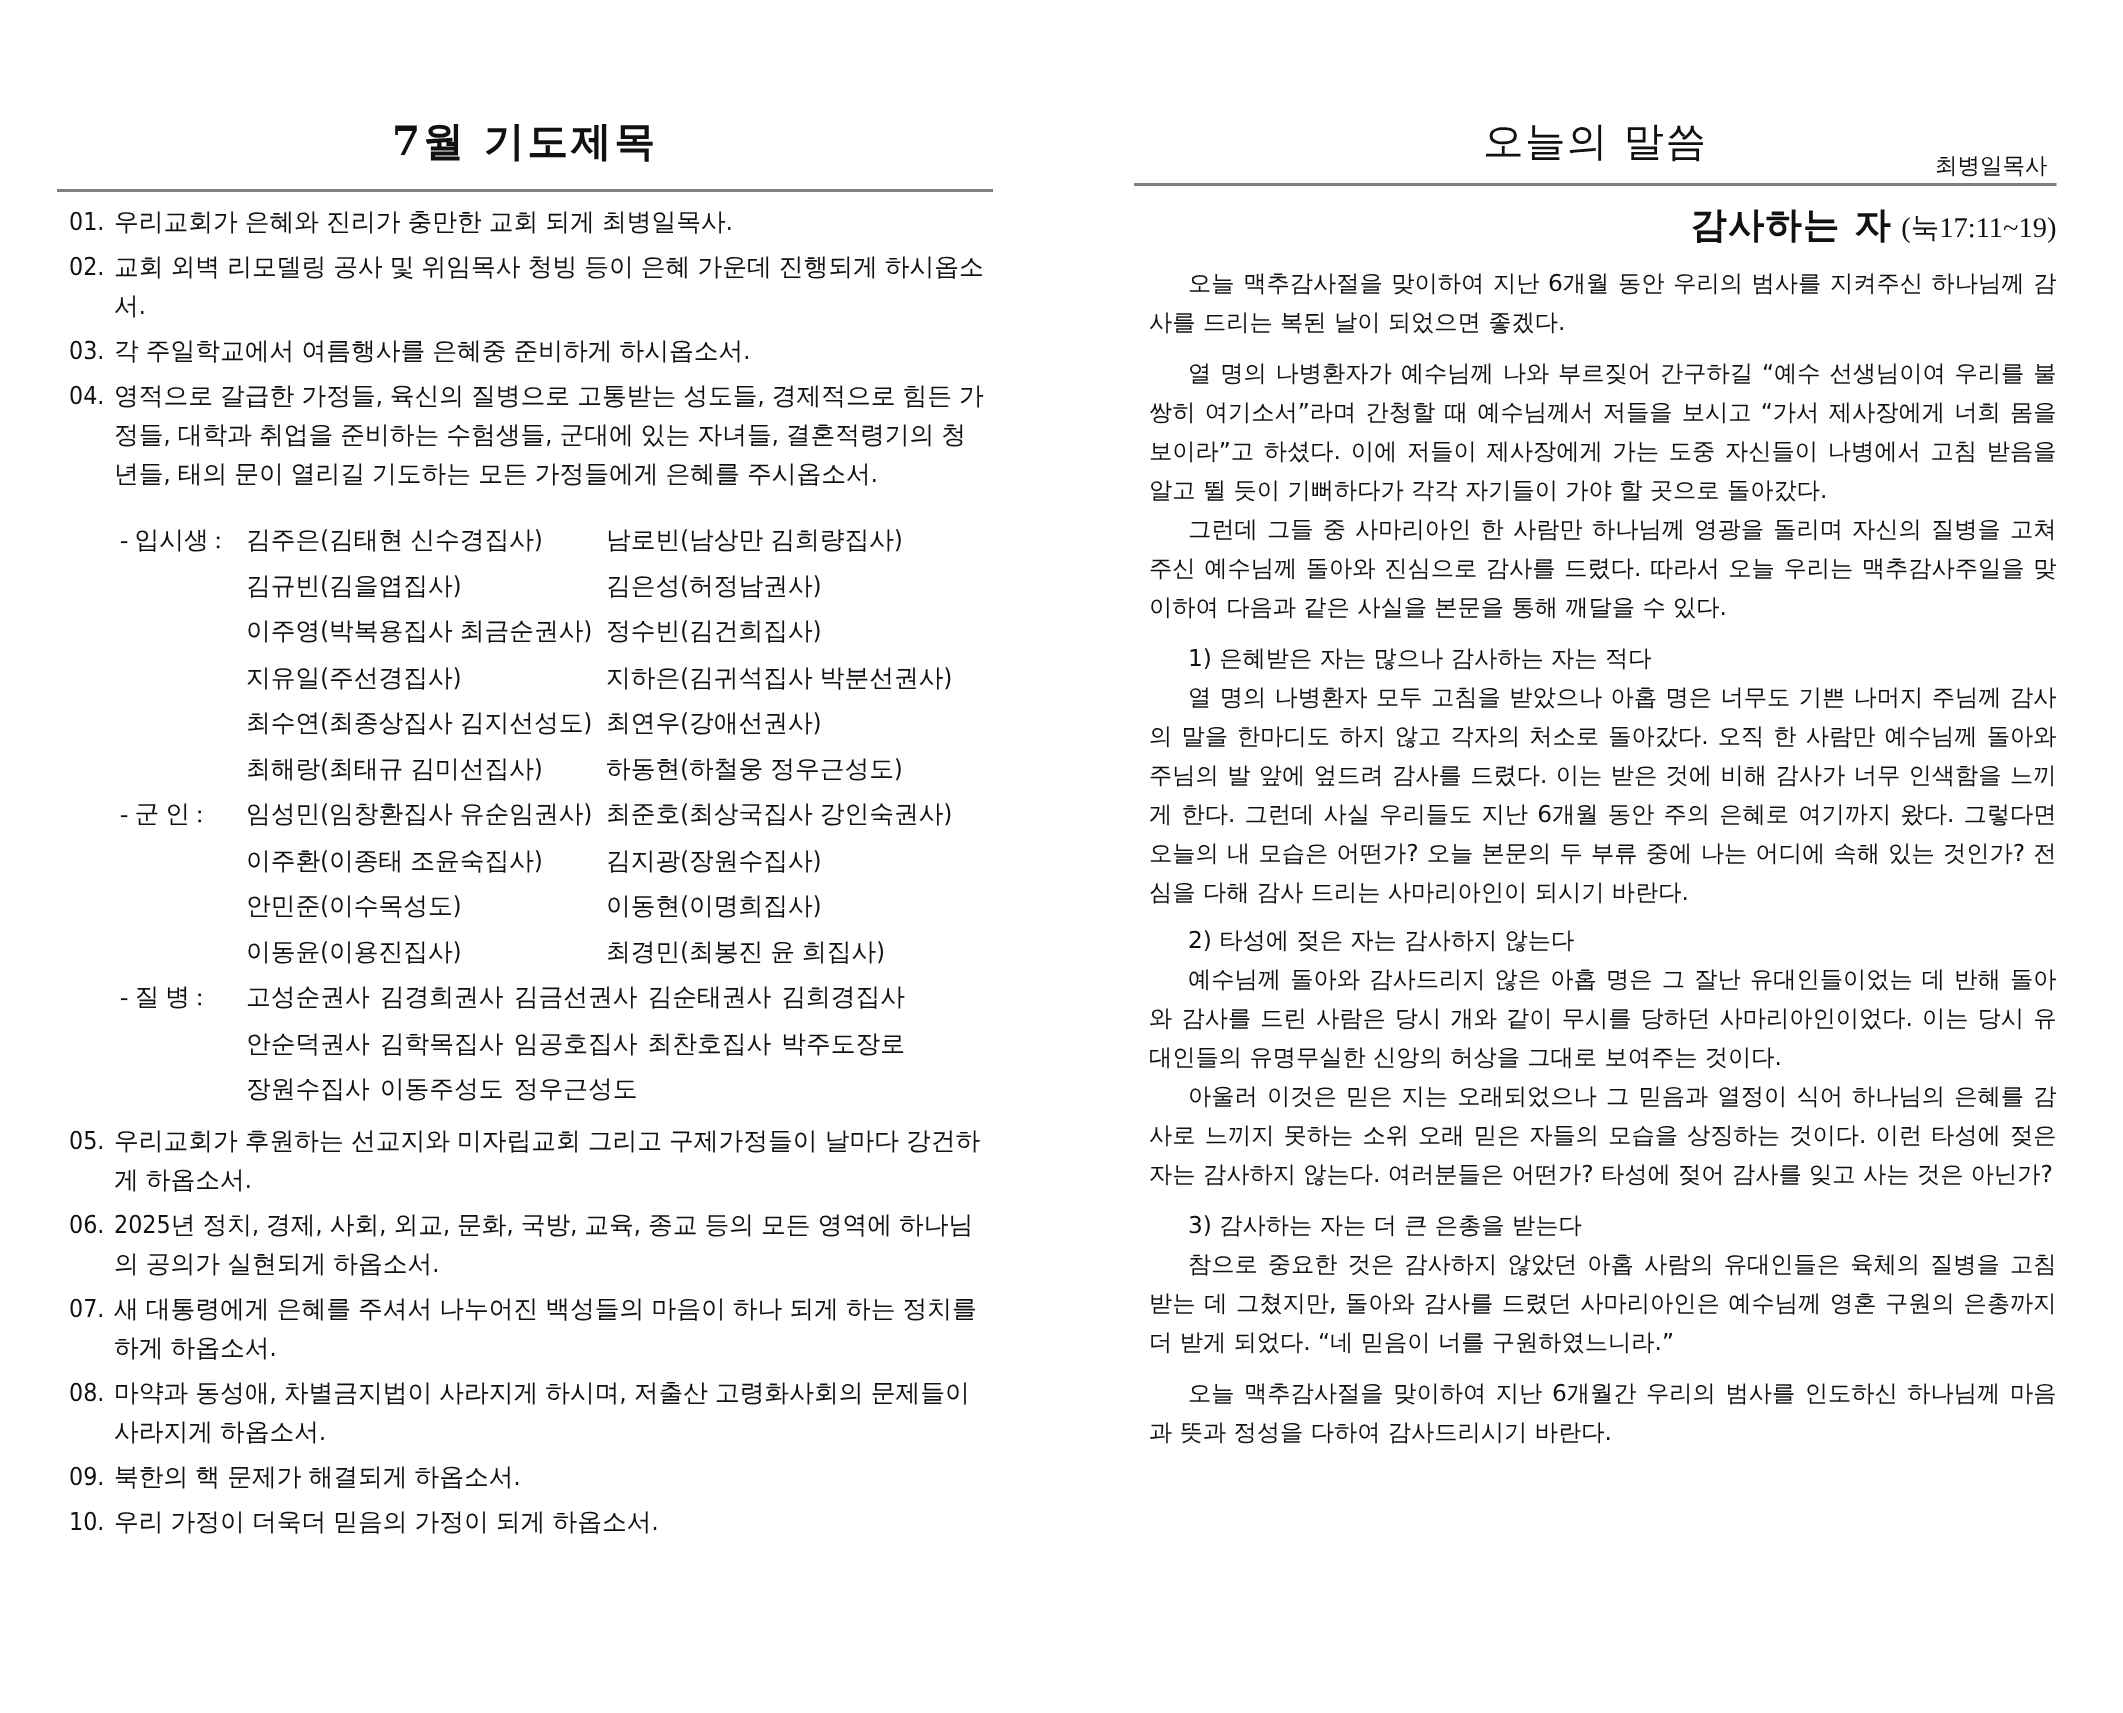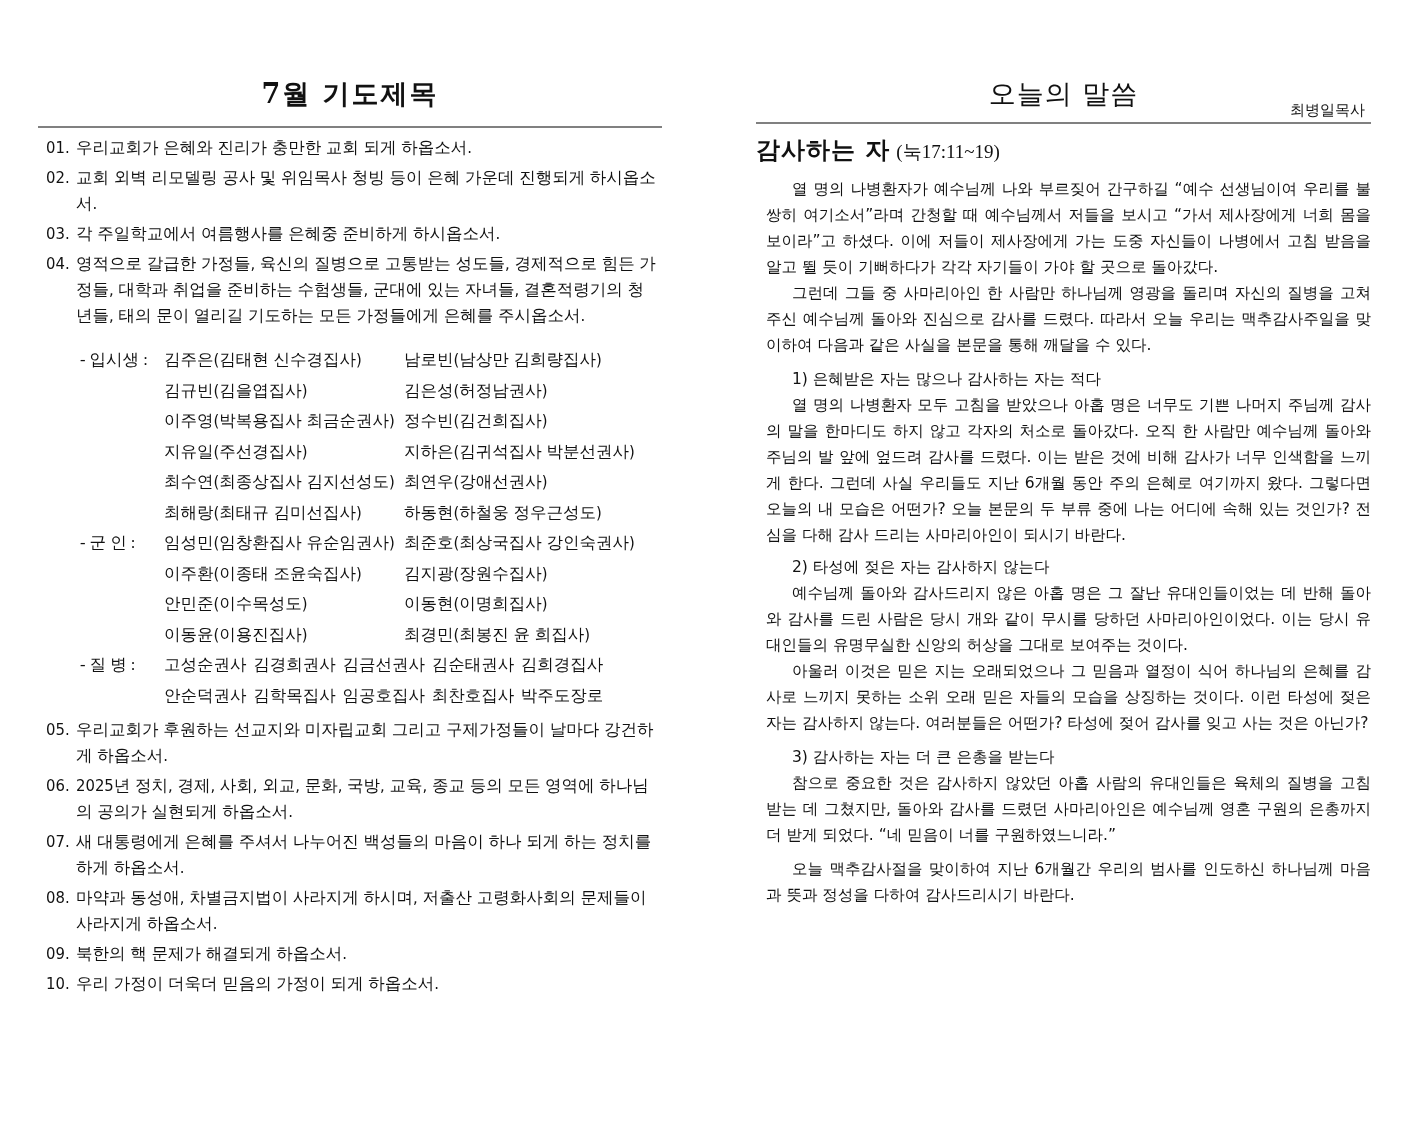--- a/index.html
+++ b/index.html
@@ -40,21 +40,21 @@
   .group-label {
     position: absolute; left: 34px; top: 0; width: 84px; font-family: Liberation Serif, serif;
   }
   .pair-row { display: flex; height: 30.5px; align-items: center; }
   .pair-row .c1 { width: 240px; white-space: nowrap; }
   .pair-row .c2 { white-space: nowrap; }
   .sick-row { height: 30.5px; display: flex; align-items: center; white-space: nowrap; word-spacing: 2px; }
 
   
   .sermon-title {
-    position: absolute; top: 134px; left: 0; width: 100%; text-align: left;
+    position: absolute; top: 134px; left: 0; width: 100%; text-align: right;
   }
   .sermon-title .main {
     font-size: 24px; font-weight: bold; letter-spacing: 1px;
     font-family: "DejaVu Sans", sans-serif;
   }
   .sermon-title .ref {
     font-size: 19px; font-family: "Liberation Serif", serif; margin-left: 6px;
   }
   .sermon-body {
     position: absolute; top: 176px; left: 10px; width: 605px;
@@ -68,21 +68,21 @@
   }
 </style>
 </head>
 <body>
 
 <div class="page left">
   <div class="col-title">7월 기도제목</div>
   <div class="divider"></div>
 
   <div class="prayers">
-    <div class="prayer"><span class="num">01.</span><span>우리교회가 은혜와 진리가 충만한 교회 되게 하옵소서.</span></div>
+    <div class="prayer"><span class="num">01.</span><span>우리교회가 은혜와 진리가 충만한 교회 되게 최병일목사.</span></div>
     <div class="prayer"><span class="num">02.</span><span>교회 외벽 리모델링 공사 및 위임목사 청빙 등이 은혜 가운데 진행되게 하시옵소서.</span></div>
     <div class="prayer"><span class="num">03.</span><span>각 주일학교에서 여름행사를 은혜중 준비하게 하시옵소서.</span></div>
     <div class="prayer" style="margin-bottom:16px"><span class="num">04.</span><span>영적으로 갈급한 가정들, 육신의 질병으로 고통받는 성도들, 경제적으로 힘든 가정들, 대학과 취업을 준비하는 수험생들, 군대에 있는 자녀들, 결혼적령기의 청년들, 태의 문이 열리길 기도하는 모든 가정들에게 은혜를 주시옵소서.</span></div>
 
     <div class="group">
       <span class="group-label" style="top:2px">- 입시생 :</span>
       <div class="pair-row">
           <span class="c1">김주은(김태현 신수경집사)</span>
           <span class="c2">남로빈(남상만 김희량집사)</span>
         </div>
@@ -125,20 +125,21 @@
       <div class="pair-row">
           <span class="c1">이동윤(이용진집사)</span>
           <span class="c2">최경민(최봉진 윤 희집사)</span>
         </div>
     </div>
 
     <div class="group" style="margin-bottom:6px">
       <span class="group-label" style="top:2px">- 질 병 :</span>
       <div class="sick-row">고성순권사 김경희권사 김금선권사 김순태권사 김희경집사</div>
       <div class="sick-row">안순덕권사 김학목집사 임공호집사 최찬호집사 박주도장로</div>
+      <div class="sick-row">장원수집사 이동주성도 정우근성도</div>
     </div>
 
     <div class="prayer"><span class="num">05.</span><span>우리교회가 후원하는 선교지와 미자립교회 그리고 구제가정들이 날마다 강건하게 하옵소서.</span></div>
     <div class="prayer"><span class="num">06.</span><span>2025년 정치, 경제, 사회, 외교, 문화, 국방, 교육, 종교 등의 모든 영역에 하나님의 공의가 실현되게 하옵소서.</span></div>
     <div class="prayer"><span class="num">07.</span><span>새 대통령에게 은혜를 주셔서 나누어진 백성들의 마음이 하나 되게 하는 정치를 하게 하옵소서.</span></div>
     <div class="prayer"><span class="num">08.</span><span>마약과 동성애, 차별금지법이 사라지게 하시며, 저출산 고령화사회의 문제들이 사라지게 하옵소서.</span></div>
     <div class="prayer"><span class="num">09.</span><span>북한의 핵 문제가 해결되게 하옵소서.</span></div>
     <div class="prayer"><span class="num">10.</span><span>우리 가정이 더욱더 믿음의 가정이 되게 하옵소서.</span></div>
   </div>
 </div>
@@ -146,20 +147,21 @@
 <div class="page right">
   <div class="col-title">오늘의 말씀</div>
   <div class="author">최병일목사</div>
   <div class="divider"></div>
 
   <div class="sermon-title">
     <span class="main">감사하는 자</span><span class="ref">(눅17:11~19)</span>
   </div>
 
   <div class="sermon-body">
+    <p class="para">오늘 맥추감사절을 맞이하여 지난 6개월 동안 우리의 범사를 지켜주신 하나님께 감사를 드리는 복된 날이 되었으면 좋겠다.</p>
     <p class="para tight">열 명의 나병환자가 예수님께 나와 부르짖어 간구하길 “예수 선생님이여 우리를 불쌍히 여기소서”라며 간청할 때 예수님께서 저들을 보시고 “가서 제사장에게 너희 몸을 보이라”고 하셨다. 이에 저들이 제사장에게 가는 도중 자신들이 나병에서 고침 받음을 알고 뛸 듯이 기뻐하다가 각각 자기들이 가야 할 곳으로 돌아갔다.</p>
     <p class="para">그런데 그들 중 사마리아인 한 사람만 하나님께 영광을 돌리며 자신의 질병을 고쳐주신 예수님께 돌아와 진심으로 감사를 드렸다. 따라서 오늘 우리는 맥추감사주일을 맞이하여 다음과 같은 사실을 본문을 통해 깨달을 수 있다.</p>
 
     <div class="heading">1) 은혜받은 자는 많으나 감사하는 자는 적다</div>
     <p class="para">열 명의 나병환자 모두 고침을 받았으나 아홉 명은 너무도 기쁜 나머지 주님께 감사의 말을 한마디도 하지 않고 각자의 처소로 돌아갔다. 오직 한 사람만 예수님께 돌아와 주님의 발 앞에 엎드려 감사를 드렸다. 이는 받은 것에 비해 감사가 너무 인색함을 느끼게 한다. 그런데 사실 우리들도 지난 6개월 동안 주의 은혜로 여기까지 왔다. 그렇다면 오늘의 내 모습은 어떤가? 오늘 본문의 두 부류 중에 나는 어디에 속해 있는 것인가? 전심을 다해 감사 드리는 사마리아인이 되시기 바란다.</p>
 
     <div class="heading" style="margin-top:-2px">2) 타성에 젖은 자는 감사하지 않는다</div>
     <p class="para tight">예수님께 돌아와 감사드리지 않은 아홉 명은 그 잘난 유대인들이었는 데 반해 돌아와 감사를 드린 사람은 당시 개와 같이 무시를 당하던 사마리아인이었다. 이는 당시 유대인들의 유명무실한 신앙의 허상을 그대로 보여주는 것이다.</p>
     <p class="para">아울러 이것은 믿은 지는 오래되었으나 그 믿음과 열정이 식어 하나님의 은혜를 감사로 느끼지 못하는 소위 오래 믿은 자들의 모습을 상징하는 것이다. 이런 타성에 젖은 자는 감사하지 않는다. 여러분들은 어떤가? 타성에 젖어 감사를 잊고 사는 것은 아닌가?</p>
 

